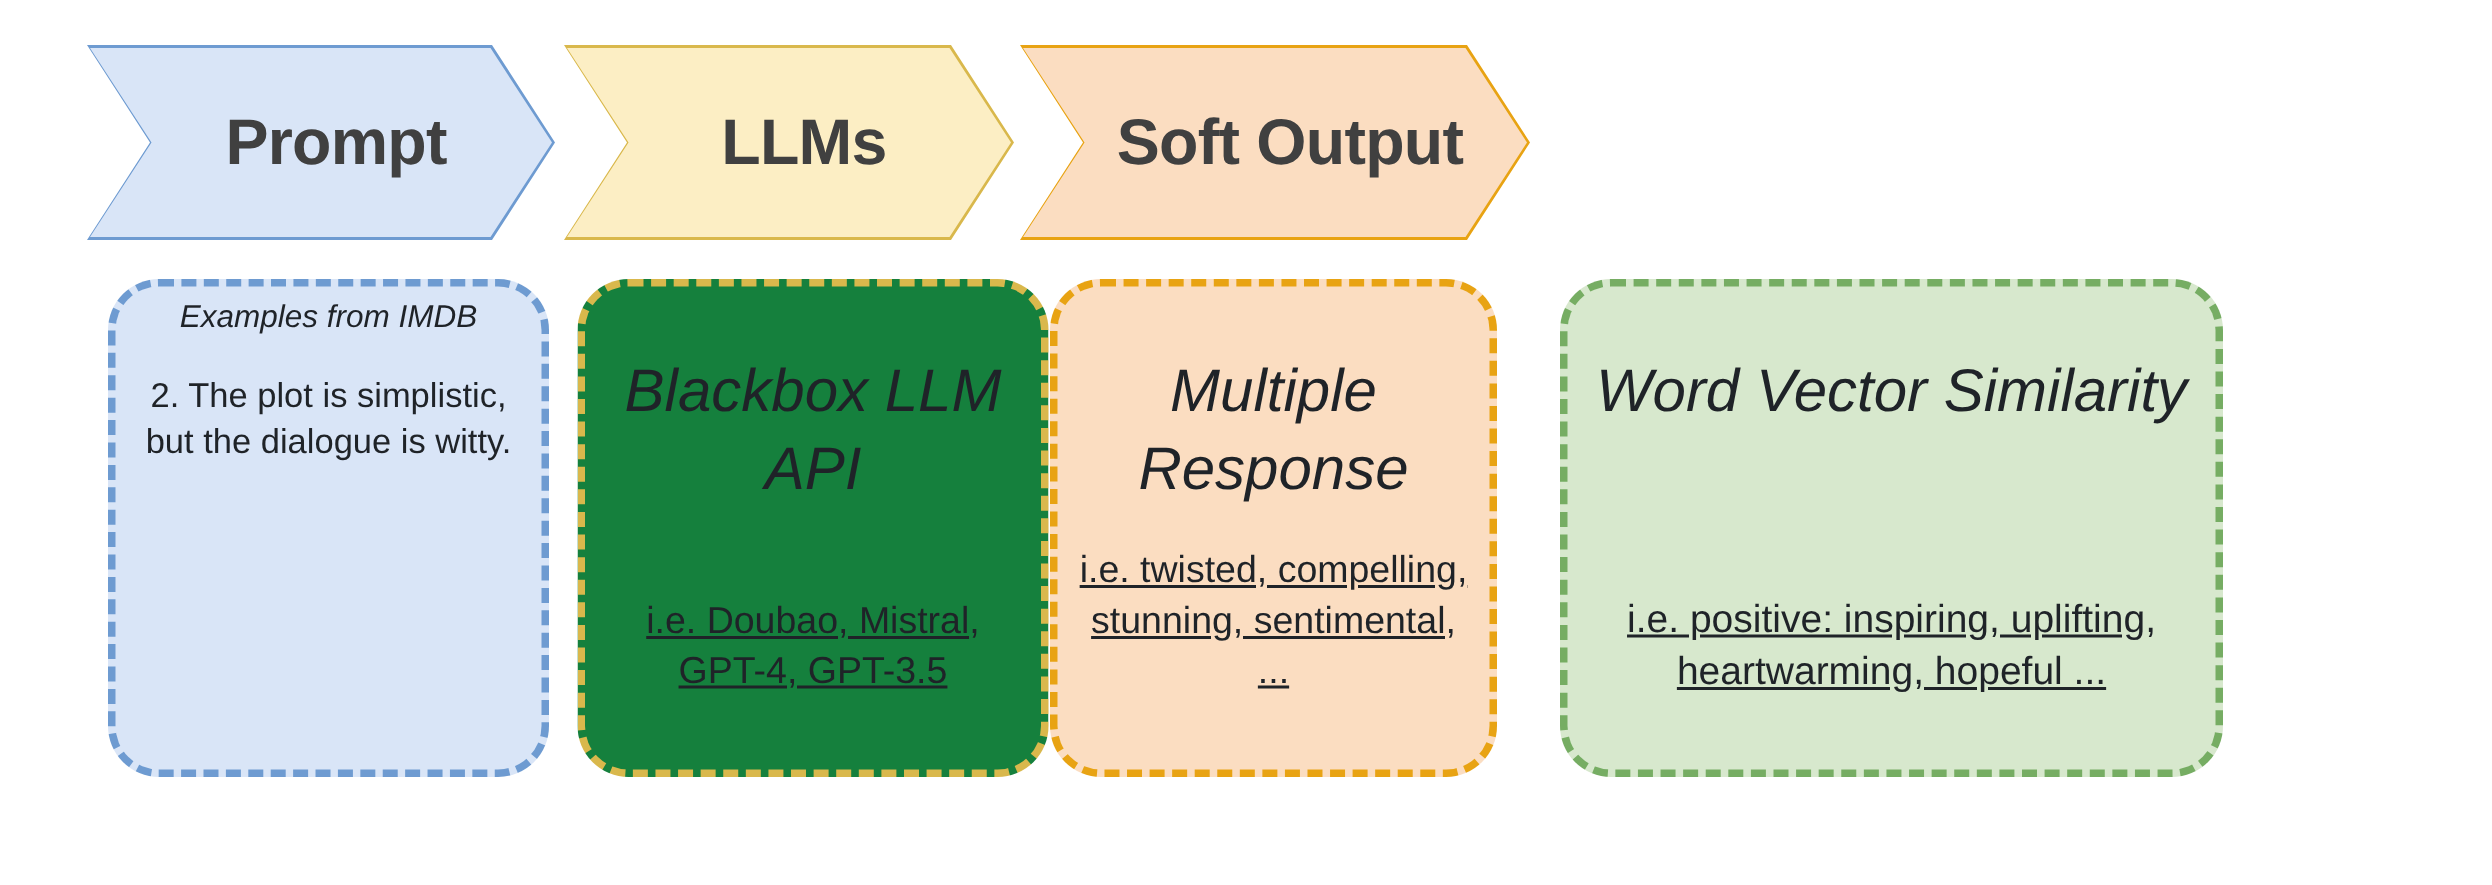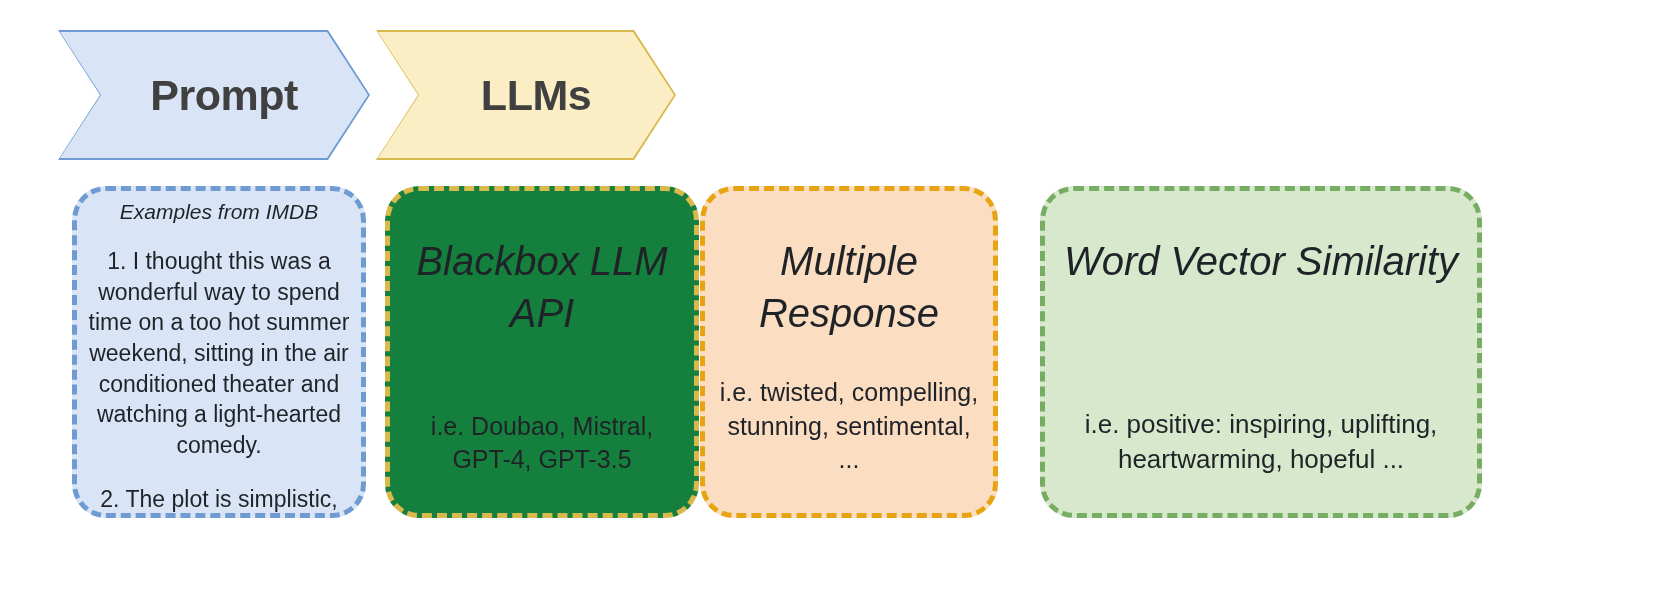--- a/index.html
+++ b/index.html
@@ -102,48 +102,52 @@
     line-height: 1.3;
     margin-top: 44px;
     padding: 0 8px;
   }
   .card-sub {
     font-size: 25px;
     text-align: center;
     line-height: 1.35;
     padding: 0 10px;
     margin-top: auto;
-    margin-bottom: 36px;
+    margin-bottom: 48px;
+    text-decoration: underline;
   }
   .card-sub.wide { font-size: 26px; }
 </style>
 </head>
 <body>
 
 <div class="banner-row">
 
   <div class="chevron" id="chev-0" style="left: 58px; width: 312px; background: rgb(110, 155, 209);">
     <div class="chevron-inner" id="chev-0-in" style="background: rgb(217, 229, 247);"></div>
     <span class="chevron-label">Prompt</span>
   </div>
 
   <div class="chevron" id="chev-1" style="left: 376px; width: 300px; background: rgb(217, 184, 76);">
     <div class="chevron-inner" id="chev-1-in" style="background: rgb(252, 238, 196);"></div>
     <span class="chevron-label">LLMs</span>
   </div>
 
+  <div class="chevron" id="chev-2" style="left: 680px; width: 340px; background: rgb(232, 163, 19);">
+    <div class="chevron-inner" id="chev-2-in" style="background: rgb(251, 221, 193);"></div>
+    <span class="chevron-label">Soft Output</span>
+  </div>
 
 
 </div>
 
 <div class="card-row">
 
   <div class="card" id="card-0" style="left: 72px; width: 294px; background: rgb(217, 229, 247); border-color: rgb(110, 155, 209);">
     <div class="card-title-sm">Examples from IMDB</div>
-    <div class="example-block ex1">1. I thought this was a wonderful way to spend time on a too hot summer weekend, sitting in the air conditioned theater and watching a light-hearted comedy.</div>
     <div class="example-block ex2">2. The plot is simplistic, but the dialogue is witty.</div>
   </div>
 
   <div class="card" id="card-1" style="left: 385px; width: 314px; background: #15803d; border-color: rgb(217, 184, 76);">
     <div class="card-heading">Blackbox LLM API</div>
     <div class="card-sub">i.e. Doubao, Mistral, GPT-4, GPT-3.5</div>
   </div>
 
   <div class="card" id="card-2" style="left: 700px; width: 298px; background: rgb(251, 221, 193); border-color: rgb(232, 163, 19);">
     <div class="card-heading">Multiple Response</div>

